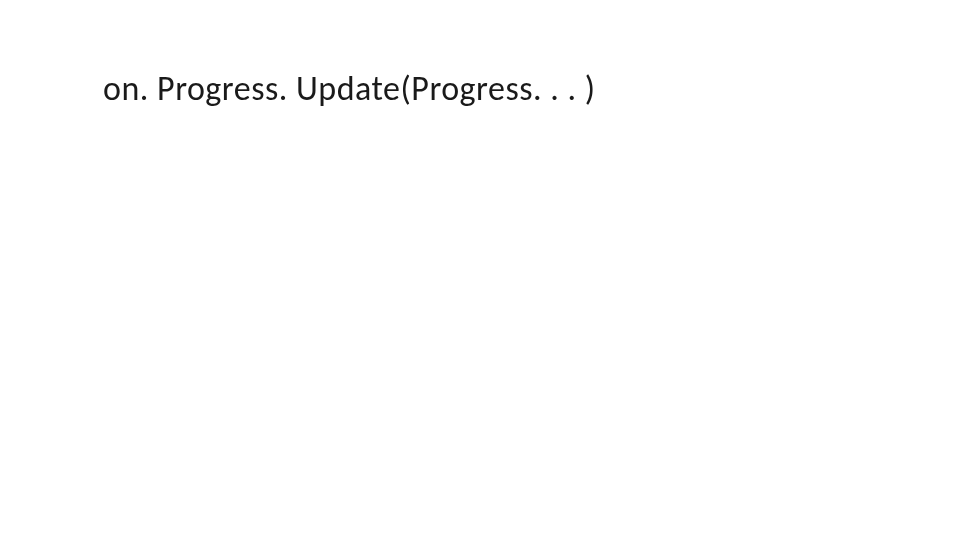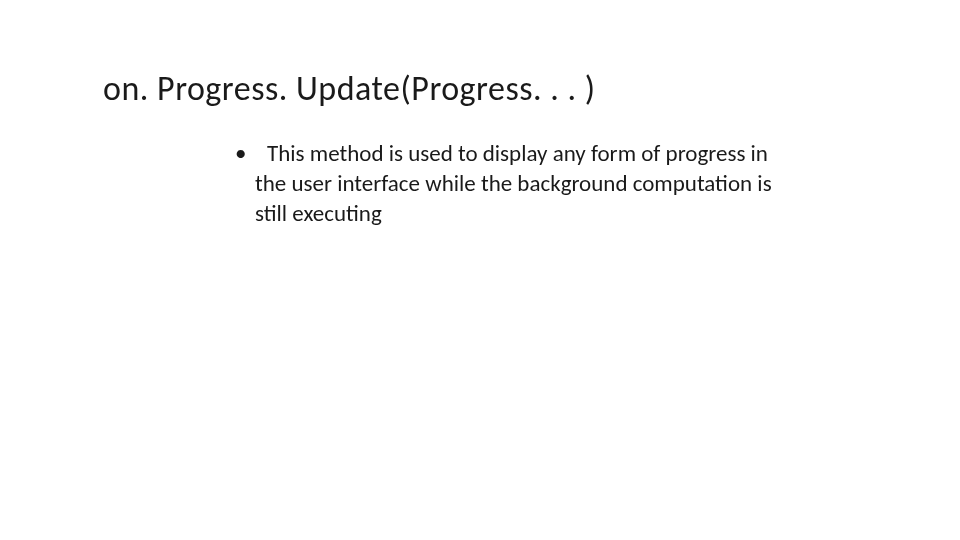--- a/index.html
+++ b/index.html
@@ -44,17 +44,14 @@
       top: 0;
       font-size: 23px;
     }
   </style>
 </head>
 <body>
 
 <div class="slide">
   <h1 class="title">on. Progress. Update(Progress. . . )</h1>
   <div class="content">
-    <div class="bullet-item">
-      <span> This method is used to display any form of progress in the user interface while the background computation is still executing</span>
-    </div>
   </div>
 </div>
 
 </body></html>

